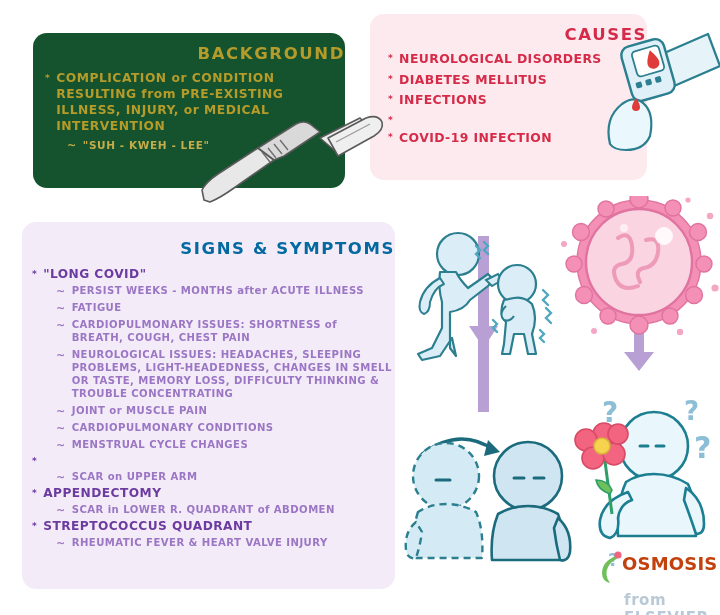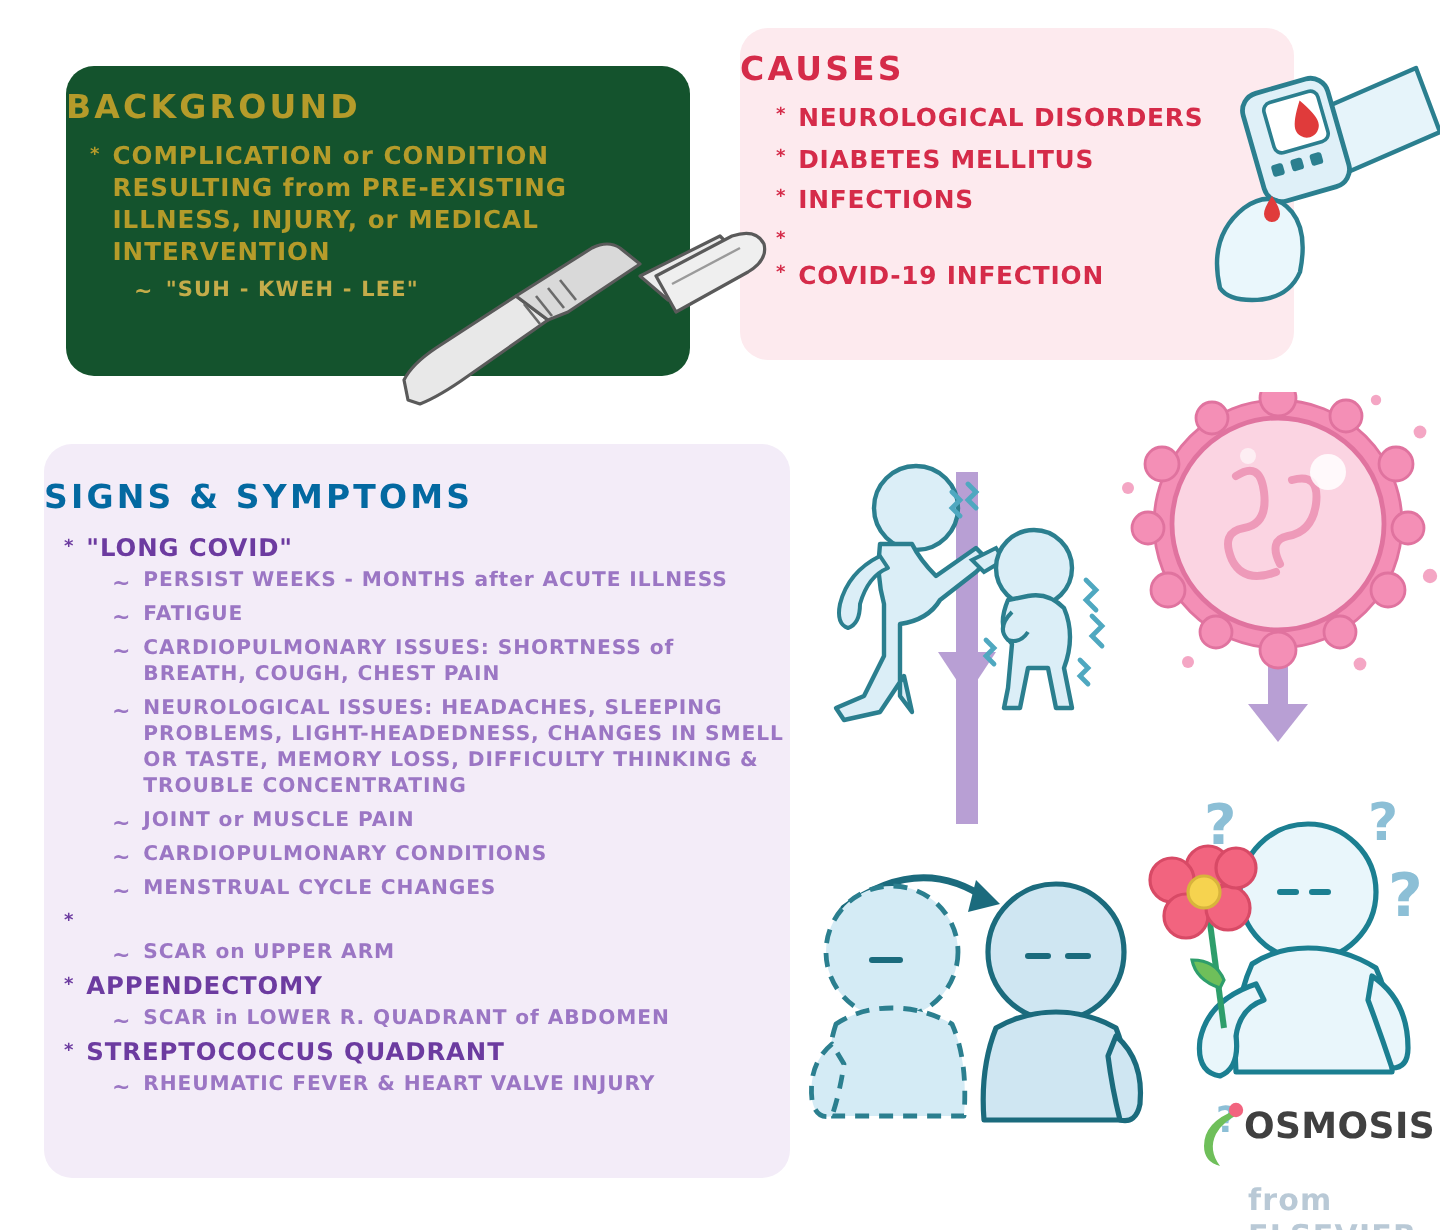--- a/index.html
+++ b/index.html
@@ -40,21 +40,21 @@
   }
 
   #panel-signs {
     left: 22px;  top: 222px;
     width: 373px; height: 367px;
     background: #f3ecf8;
   }
 
   
   .heading {
-    text-align: left;
+    text-align: right;
     font-weight: 700;
     letter-spacing: 1.6px;
     font-family: "DejaVu Sans", "Liberation Sans", sans-serif;
   }
   #heading-background {
     font-size: 16.5px;
     color: #b59b2a;
     margin-top: 11px;
   }
   #heading-causes {
@@ -167,21 +167,21 @@
   #logo {
     position: absolute;
     left: 596px; top: 549px;
     width: 118px; height: 52px;
   }
   #logo-wordmark {
     position: absolute;
     left: 26px; top: 4px;
     font-size: 18px;
     font-weight: 700;
-    color: #404040;
+    color: #c2410c;
     letter-spacing: 0.2px;
   }
   #logo-sub {
     position: absolute;
     left: 28px; top: 42px;
     font-size: 15px;
     font-weight: 700;
     color: #b9c9d6;
     letter-spacing: 0.6px;
   }

